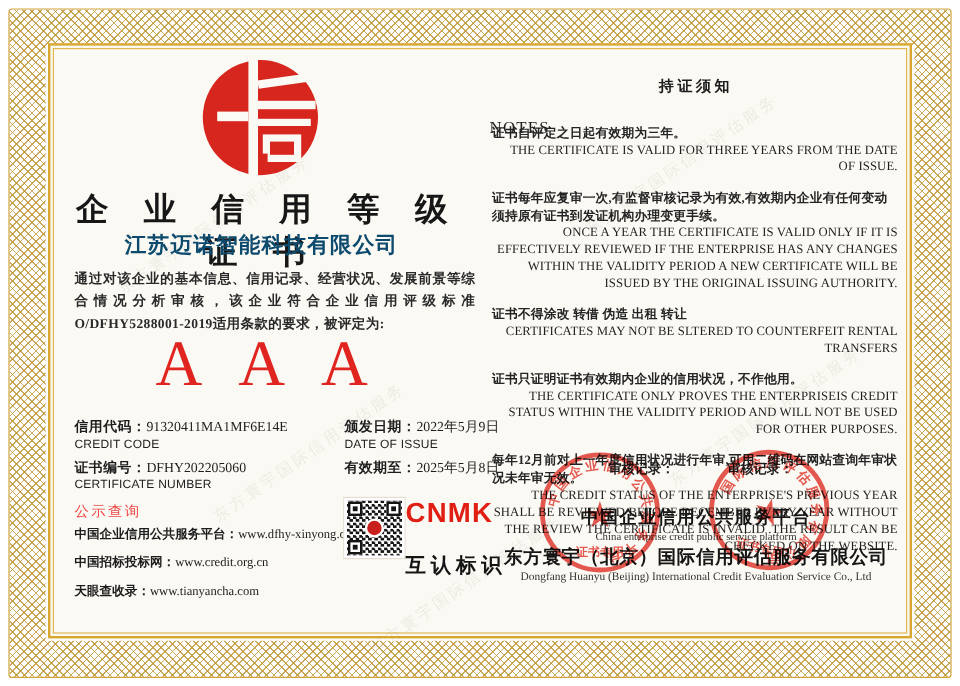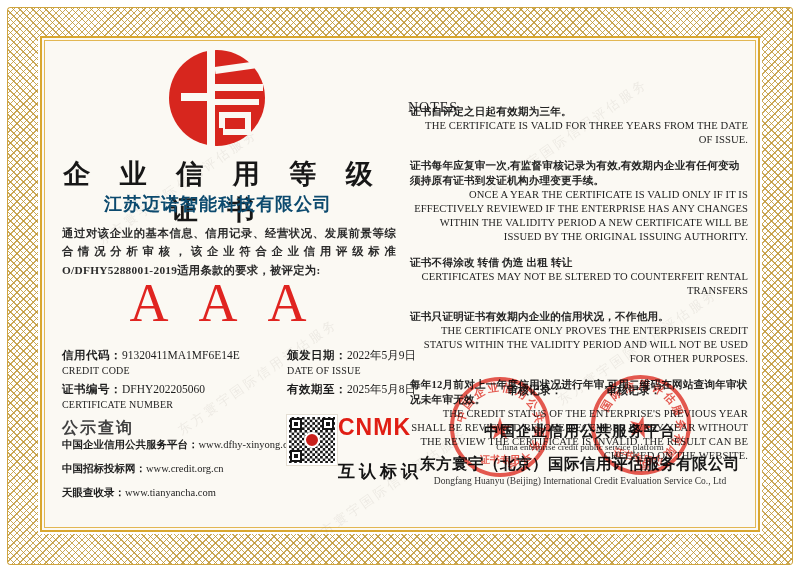--- a/index.html
+++ b/index.html
@@ -42,22 +42,22 @@
   }
   .rating{
     position:absolute;left:0;top:234px;width:352px;text-align:center;
     font-family:"Liberation Serif","DejaVu Serif",serif;
     font-size:54px;color:#E02420;letter-spacing:30px;text-indent:30px;font-weight:400;
   }
   .field{position:absolute;width:225px;}
   .field .ln{font-size:11.5px;color:#1d1d1d;}
   .field .ln b{font-weight:800;letter-spacing:.5px;}
   .field .ln span{font-family:"Liberation Serif","DejaVu Serif",serif;}
-  .field .cap{font-family:Liberation Serif, serif;font-size:10px;color:#222;margin-top:2px;letter-spacing:.2px;}
-  .query-h{position:absolute;left:20px;top:380px;font-size:16px;font-weight:700;color:#404040;letter-spacing:2px;}
+  .field .cap{font-family:Liberation Sans, sans-serif;font-size:10px;color:#222;margin-top:2px;letter-spacing:.2px;}
+  .query-h{position:absolute;left:20px;top:380px;font-size:12px;font-weight:400;color:#ef4444;letter-spacing:2px;}
   .qline{position:absolute;left:20px;font-size:10.5px;color:#1d1d1d;font-weight:700;font-family:"Liberation Serif","DejaVu Serif",serif;}
   .qline .url{font-weight:400;}
 
   
   .qr{position:absolute;left:245px;top:377px;width:46px;height:46px;background:#fff;
       background-image:repeating-conic-gradient(#161616 0% 25%,#ffffff 0% 50%);
       background-size:5.2px 5.2px;border:2px solid #fff;box-shadow:0 0 0 1px #e4ded2;}
   .finder{position:absolute;width:8px;height:8px;border:2.6px solid #141414;background:#fff;}
   .finder::before{content:"";position:absolute;left:1.8px;top:1.8px;width:4px;height:4px;background:#141414;}
   .f-tl{left:1px;top:1px}.f-tr{right:1px;top:1px}.f-bl{left:1px;bottom:1px}
@@ -146,20 +146,21 @@
   <div class="qr">
     <div class="finder f-tl"></div>
     <div class="finder f-tr"></div>
     <div class="finder f-bl"></div>
     <div class="qr-dot"></div>
   </div>
   <div class="cnmk">CNMK</div>
   <div class="cnmk-cap">互认标识</div>
 
   <div class="rcol">
+    <div class="notes-h">持证须知</div>
     <div class="notes-e">NOTES</div>
 
     <div class="notes-body">
       <div class="np">
         <div class="cn">证书自评定之日起有效期为三年。</div>
         <div class="en">THE CERTIFICATE IS VALID FOR THREE YEARS FROM THE DATE OF ISSUE.</div>
       </div>
       <div class="np">
         <div class="cn">证书每年应复审一次,有监督审核记录为有效,有效期内企业有任何变动须持原有证书到发证机构办理变更手续。</div>
         <div class="en">ONCE A YEAR THE CERTIFICATE IS VALID ONLY IF IT IS EFFECTIVELY REVIEWED IF THE ENTERPRISE HAS ANY CHANGES WITHIN THE VALIDITY PERIOD A NEW CERTIFICATE WILL BE ISSUED BY THE ORIGINAL ISSUING AUTHORITY.</div>

